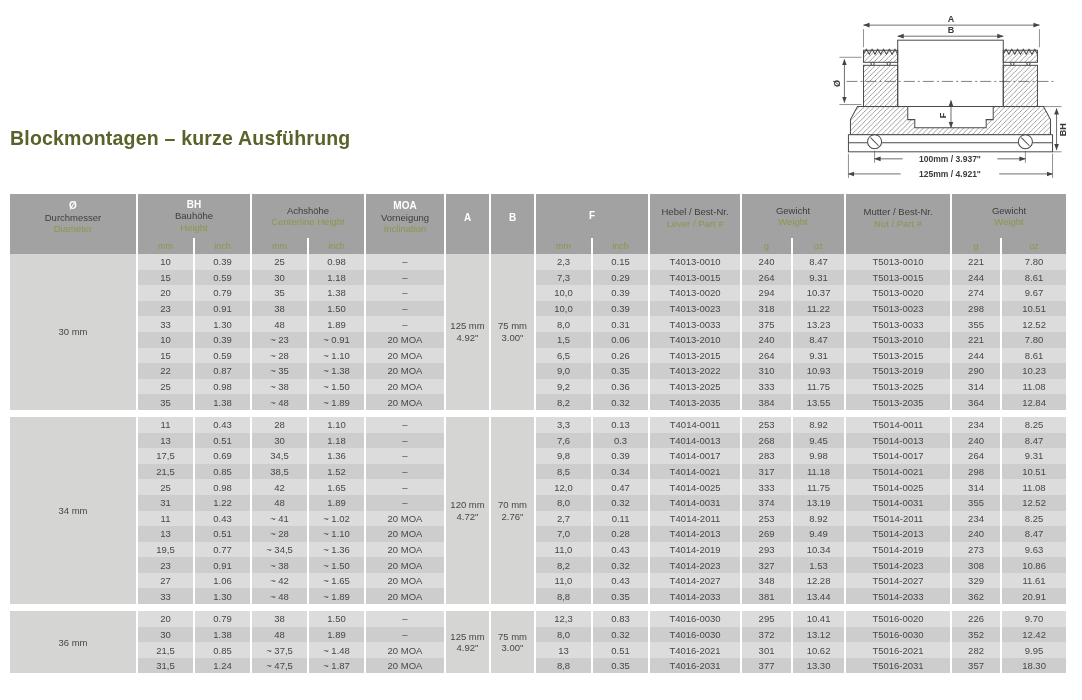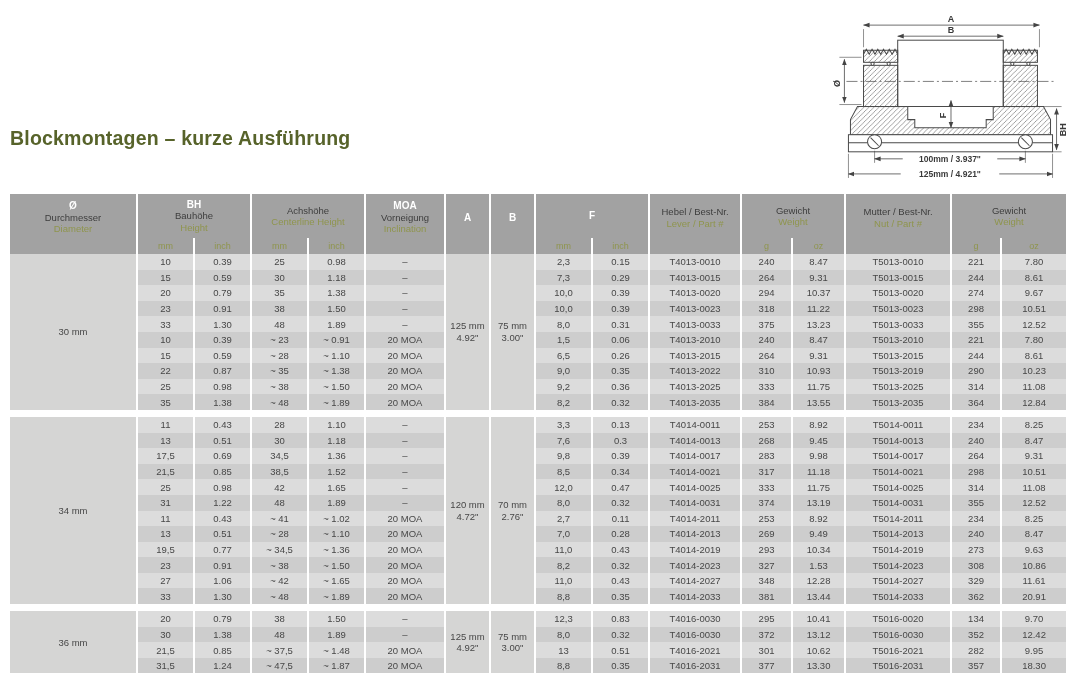--- a/index.html
+++ b/index.html
@@ -634,21 +634,21 @@
           <td rowspan="4" class="merged">
             <div>75 mm</div>
             <div>3.00"</div>
           </td>
           <td>12,3</td>
           <td>0.83</td>
           <td>T4016-0030</td>
           <td>295</td>
           <td>10.41</td>
           <td>T5016-0020</td>
-          <td>134</td>
+          <td>226</td>
           <td>9.70</td>
         </tr>
         <tr class="r1">
           <td>30</td>
           <td>1.38</td>
           <td>48</td>
           <td>1.89</td>
           <td>–</td>
           <td>8,0</td>
           <td>0.32</td>

